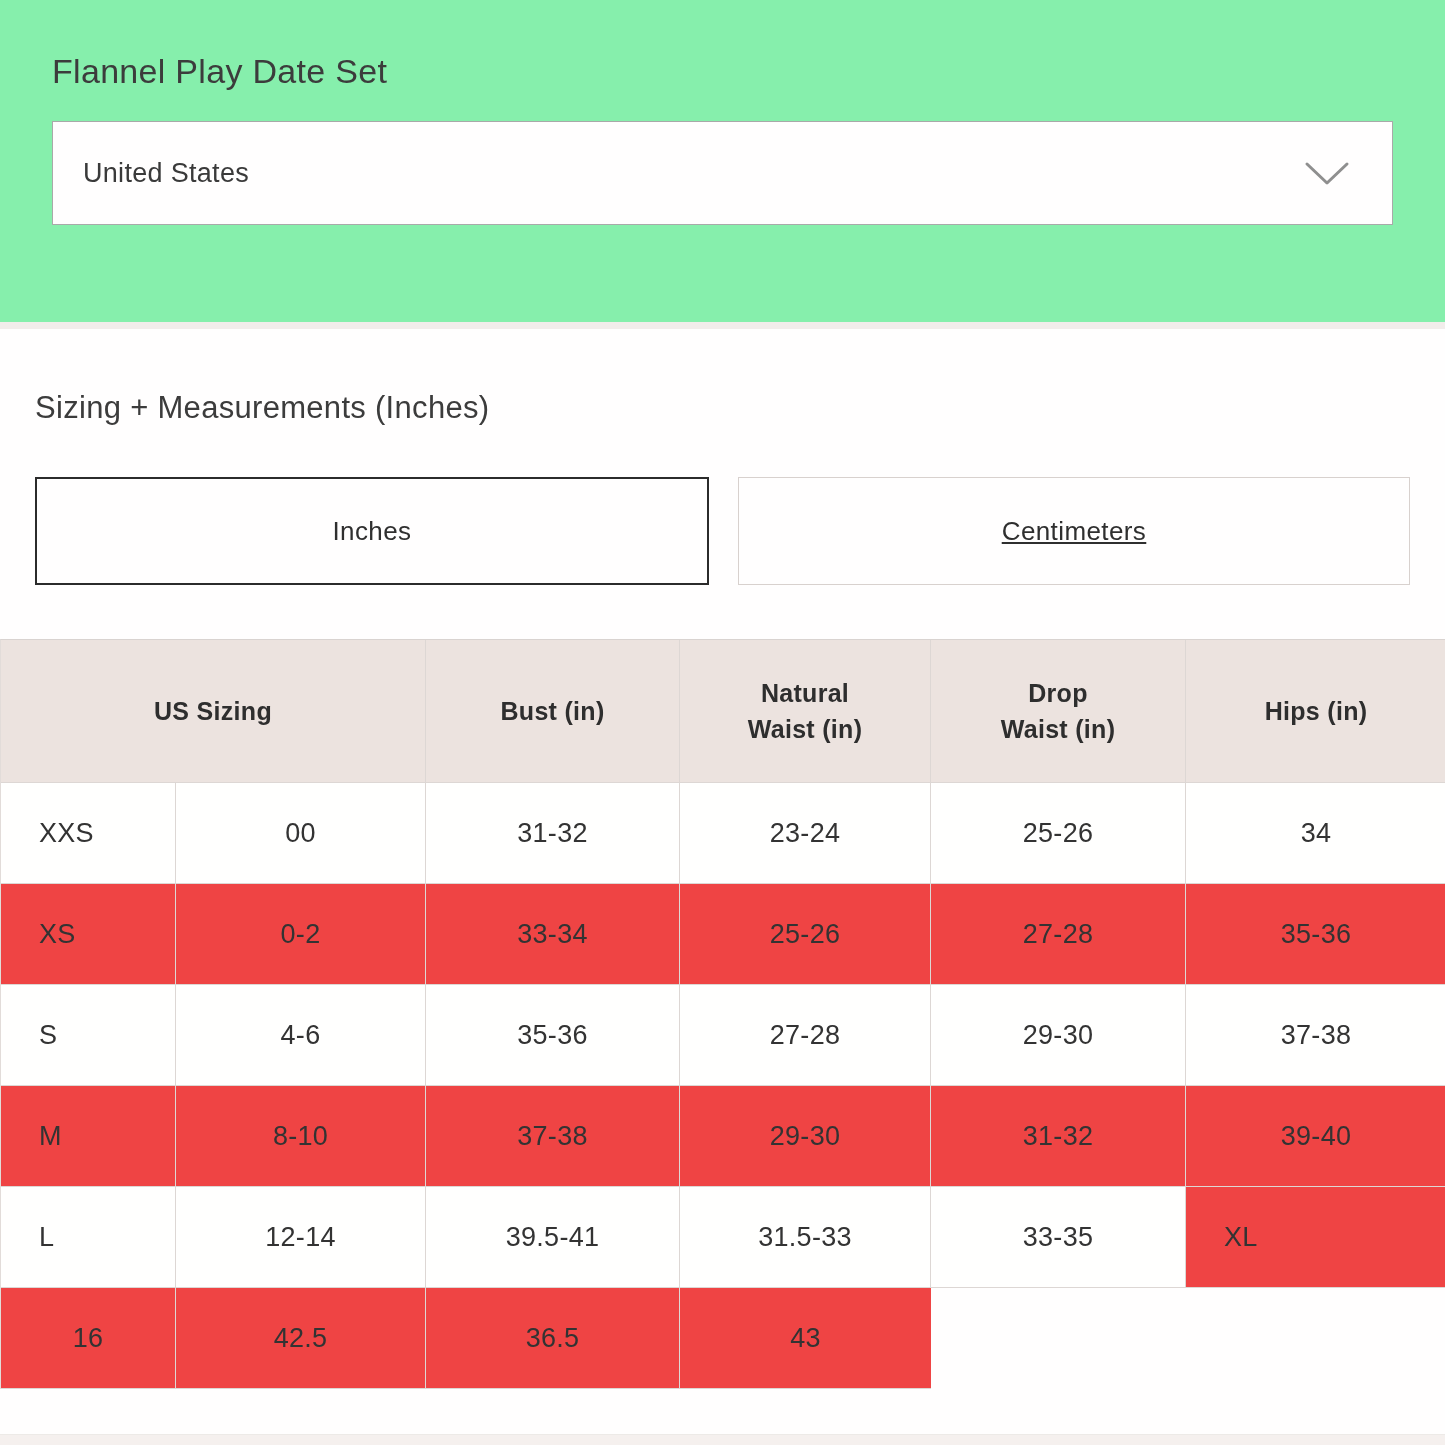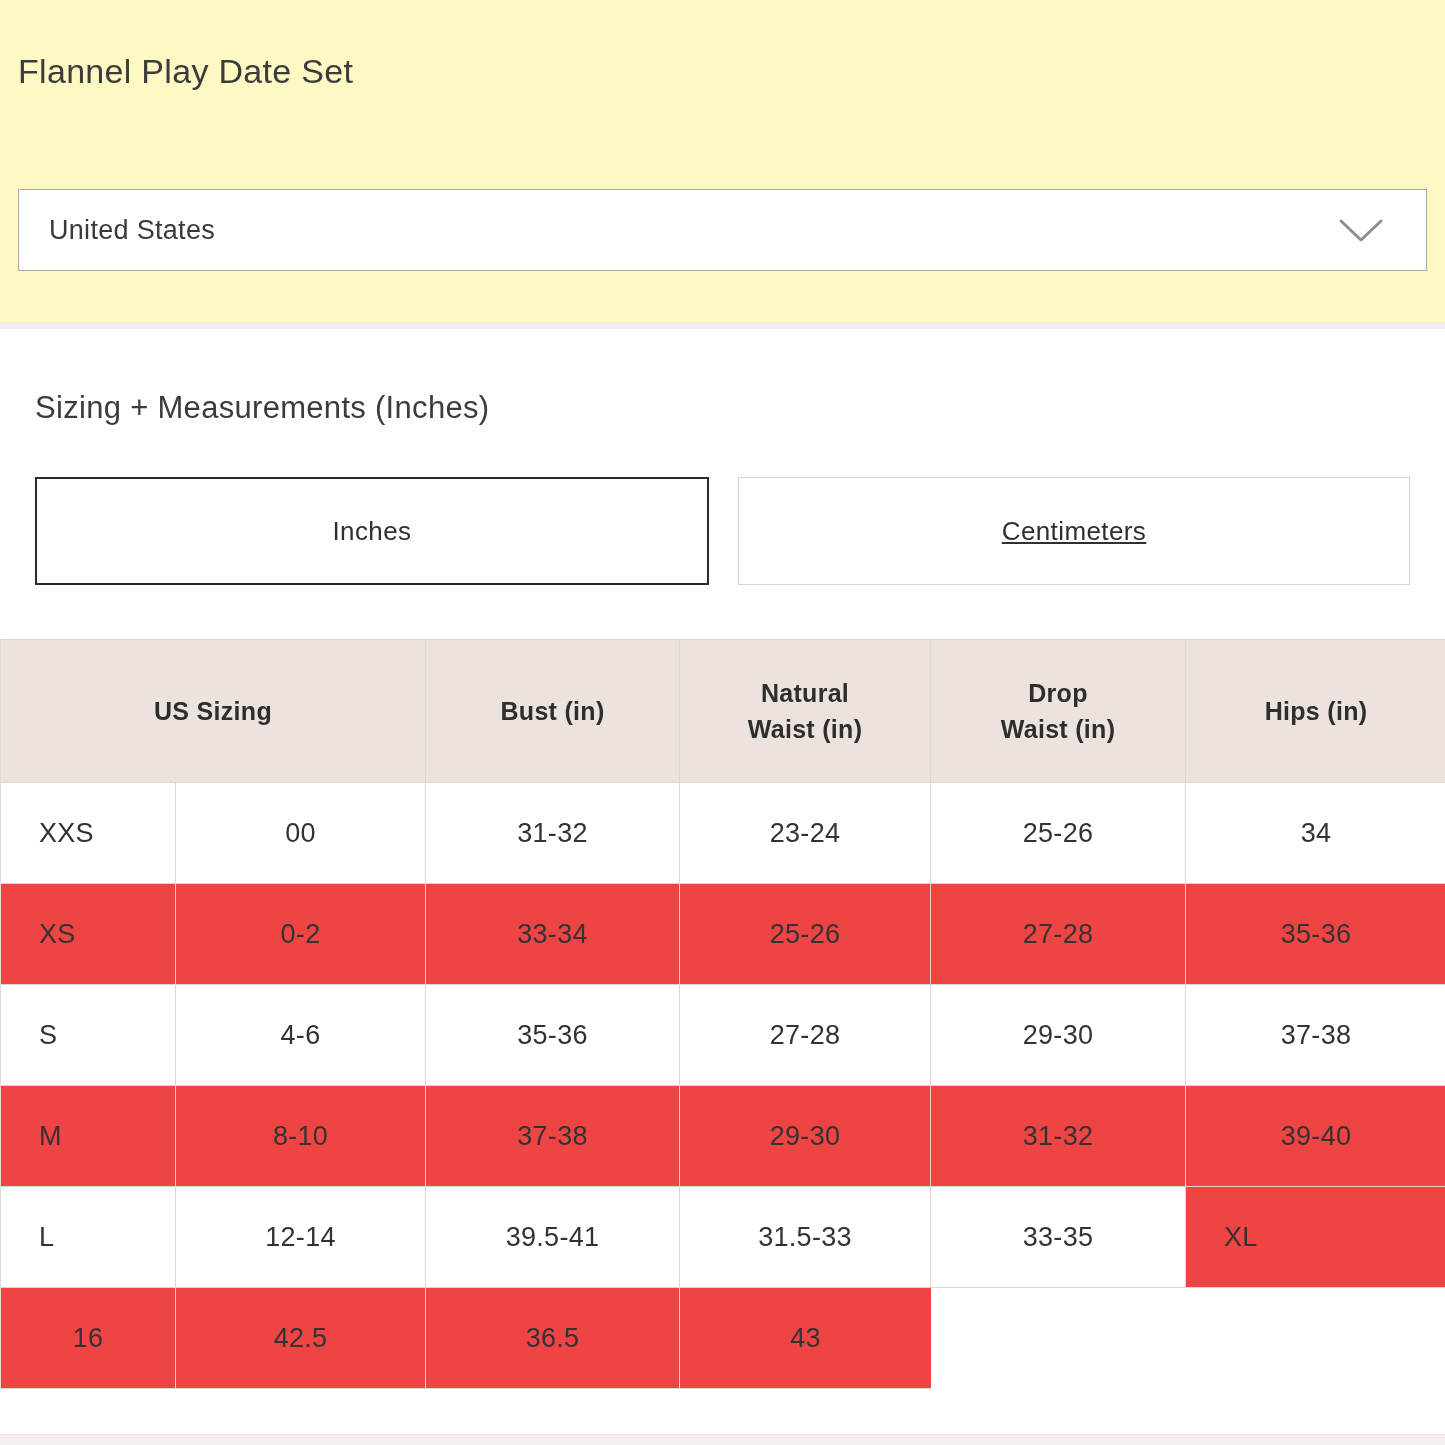--- a/index.html
+++ b/index.html
@@ -7,33 +7,33 @@
     width: 1445px; height: 1445px;
     overflow: hidden;
     background: #fffefe;
     font-family: "Liberation Sans", sans-serif;
     color: #3a3a3a;
   }
 
   
   .top-section {
     height: 322px;
-    background: #fef9c3;
-    padding: 0 18px;
+    background: #86efac;
+    padding: 0 52px;
   }
   .page-title {
     padding-top: 52px;
     font-size: 34px;
     font-weight: 400;
     letter-spacing: 0.3px;
     color: #3c3c3c;
   }
   .country-select {
-    margin-top: 98px;
-    height: 82px;
+    margin-top: 30px;
+    height: 104px;
     background: #fffefe;
     border: 1px solid #a9a9a9;
     display: flex;
     align-items: center;
     justify-content: space-between;
     padding: 0 42px 0 30px;
     cursor: pointer;
   }
   .country-select .value {
     font-size: 27px;

